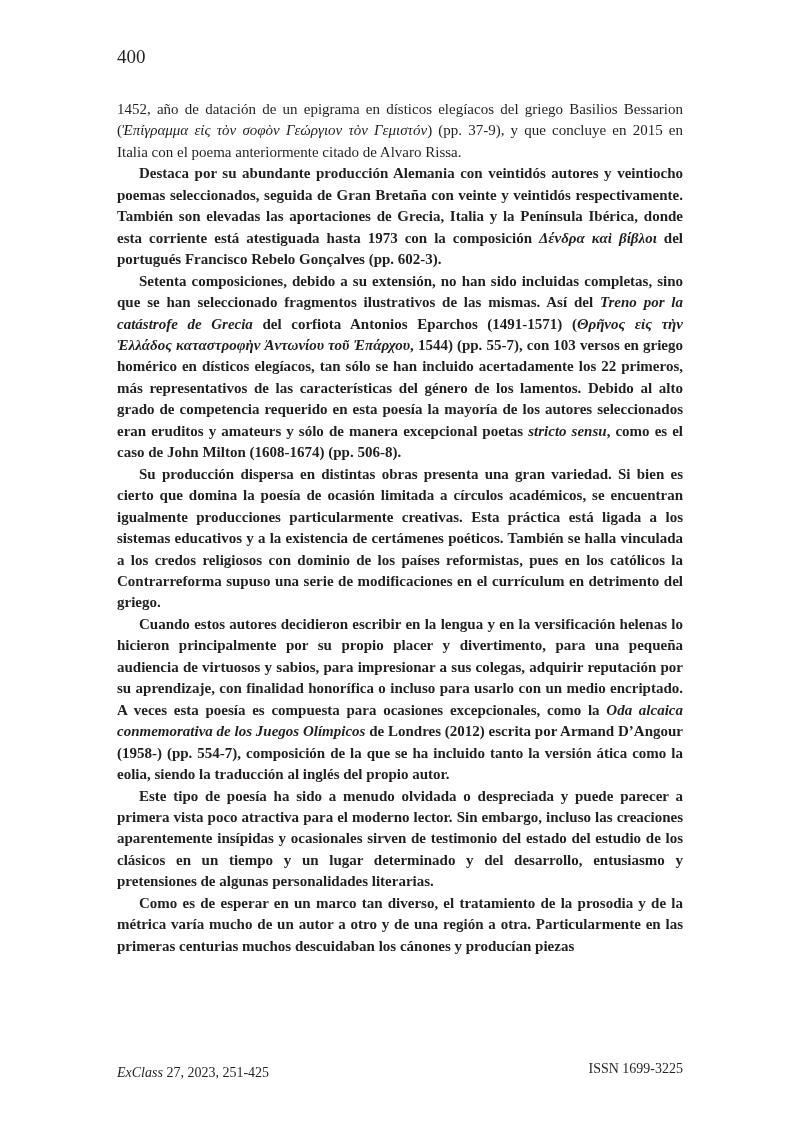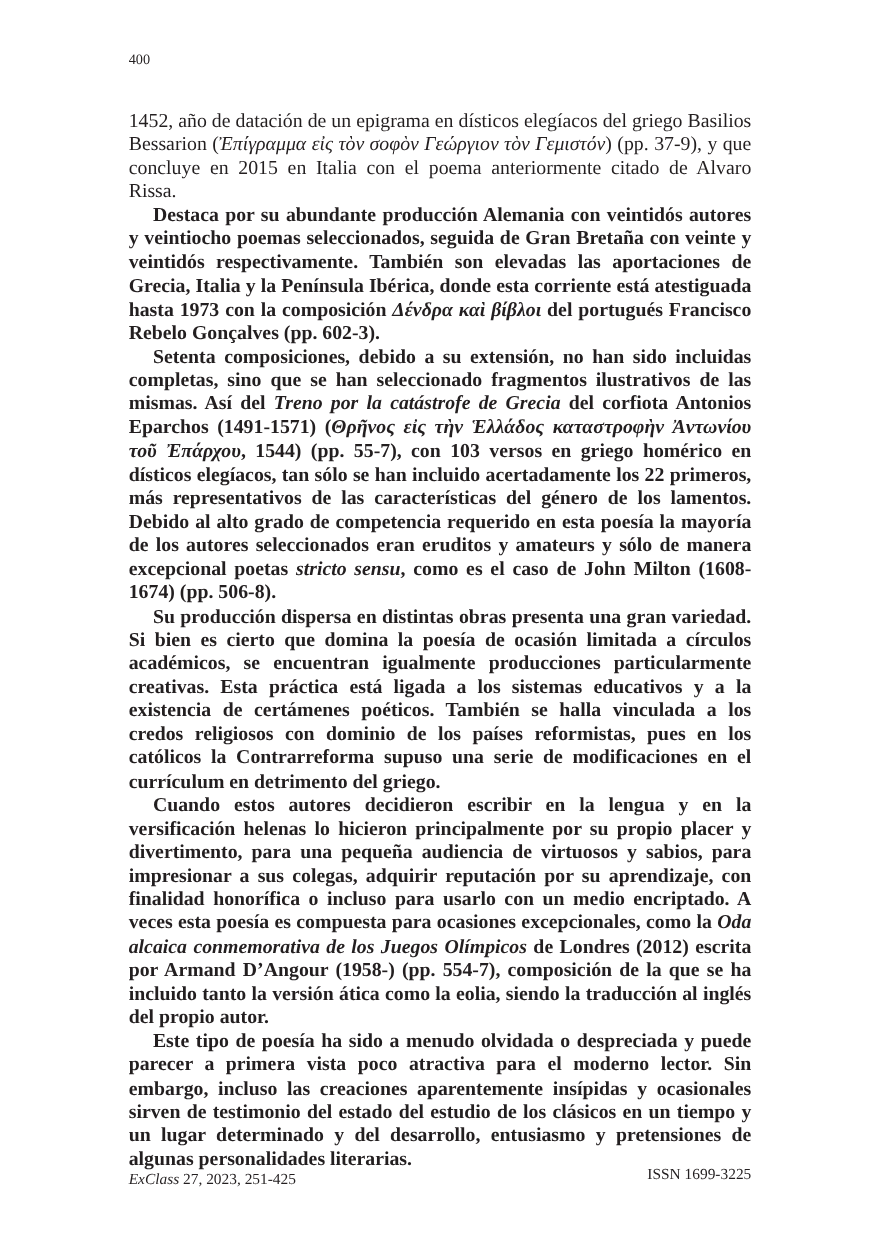--- a/index.html
+++ b/index.html
@@ -1,21 +1,21 @@
 <!DOCTYPE html>
 <html><head>
 <meta charset="utf-8">
 <style>
   html, body { margin:0; padding:0; background:#ffffff; }
   body { width:800px; height:1129px; position:relative; overflow:hidden;
          font-family:"Liberation Serif", "DejaVu Serif", serif; color:#231f20; }
-  .header { position:absolute; top:46px; left:117px; width:566px; height:20px; font-size:13px; }
+  .header { position:absolute; top:46px; left:117px; width:566px; height:20px; font-size:19px; }
   .page-num { position:absolute; left:0; top:0; }
   .running-head { position:absolute; left:0; right:0; text-align:center; font-variant:small-caps; letter-spacing:0.2px; }
-  .body { position:absolute; top:99px; left:117px; width:566px; font-size:18px; line-height:21.45px; text-align:justify; }
+  .body { position:absolute; top:99px; left:117px; width:566px; font-size:15px; line-height:21.45px; text-align:justify; }
   .body p { margin:0; text-indent:0; }
   .body p.indent { text-indent:22px;font-weight:bold; }
   .footer { position:absolute; top:1061px; left:117px; width:566px; font-size:14px; }
   .footer-left { position:absolute; left:0; top:4px; }
   .footer-right { position:absolute; right:0; top:0; }
   i { font-style:italic; }
 </style>
 </head>
 <body>
 
@@ -23,18 +23,19 @@
   <span class="page-num">400</span>
 </div>
 
 <div class="body" id="body">
     <p><span>1452, año de datación de un epigrama en dísticos elegíacos del griego Basilios Bessarion (</span><i>Ἐπίγραμμα εἰς τὸν σοφὸν Γεώργιον τὸν Γεμιστόν</i><span>) (pp. 37-9), y que concluye en 2015 en Italia con el poema anteriormente citado de Alvaro Rissa.</span></p>
     <p class="indent"><span>Destaca por su abundante producción Alemania con veintidós autores y veintiocho poemas seleccionados, seguida de Gran Bretaña con veinte y veintidós respectivamente. También son elevadas las aportaciones de Grecia, Italia y la Península Ibérica, donde esta corriente está atestiguada hasta 1973 con la composición </span><i>Δένδρα καὶ βίβλοι</i><span> del portugués Francisco Rebelo Gonçalves (pp. 602-3).</span></p>
     <p class="indent"><span>Setenta composiciones, debido a su extensión, no han sido incluidas completas, sino que se han seleccionado fragmentos ilustrativos de las mismas. Así del </span><i>Treno por la catástrofe de Grecia</i><span> del corfiota Antonios Eparchos (1491-1571) (</span><i>Θρῆνος εἰς τὴν Ἑλλάδος καταστροφὴν Ἀντωνίου τοῦ Ἐπάρχου</i><span>, 1544) (pp. 55-7), con 103 versos en griego homérico en dísticos elegíacos, tan sólo se han incluido acertadamente los 22 primeros, más representativos de las características del género de los lamentos. Debido al alto grado de competencia requerido en esta poesía la mayoría de los autores seleccionados eran eruditos y amateurs y sólo de manera excepcional poetas </span><i>stricto sensu</i><span>, como es el caso de John Milton (1608-1674) (pp. 506-8).</span></p>
     <p class="indent"><span>Su producción dispersa en distintas obras presenta una gran variedad. Si bien es cierto que domina la poesía de ocasión limitada a círculos académicos, se encuentran igualmente producciones particularmente creativas. Esta práctica está ligada a los sistemas educativos y a la existencia de certámenes poéticos. También se halla vinculada a los credos religiosos con dominio de los países reformistas, pues en los católicos la Contrarreforma supuso una serie de modificaciones en el currículum en detrimento del griego.</span></p>
     <p class="indent"><span>Cuando estos autores decidieron escribir en la lengua y en la versificación helenas lo hicieron principalmente por su propio placer y divertimento, para una pequeña audiencia de virtuosos y sabios, para impresionar a sus colegas, adquirir reputación por su aprendizaje, con finalidad honorífica o incluso para usarlo con un medio encriptado. A veces esta poesía es compuesta para ocasiones excepcionales, como la </span><i>Oda alcaica conmemorativa de los Juegos Olímpicos</i><span> de Londres (2012) escrita por Armand D’Angour (1958-) (pp. 554-7), composición de la que se ha incluido tanto la versión ática como la eolia, siendo la traducción al inglés del propio autor.</span></p>
     <p class="indent"><span>Este tipo de poesía ha sido a menudo olvidada o despreciada y puede parecer a primera vista poco atractiva para el moderno lector. Sin embargo, incluso las creaciones aparentemente insípidas y ocasionales sirven de testimonio del estado del estudio de los clásicos en un tiempo y un lugar determinado y del desarrollo, entusiasmo y pretensiones de algunas personalidades literarias.</span></p>
+    <p class="indent"><span>Como es de esperar en un marco tan diverso, el tratamiento de la prosodia y de la métrica varía mucho de un autor a otro y de una región a otra. Particularmente en las primeras centurias muchos descuidaban los cánones y producían piezas</span></p>
   </div>
 
 <div class="footer">
   <span class="footer-left"><i>ExClass</i><span> 27, 2023, 251-425</span></span>
   <span class="footer-right">ISSN 1699-3225</span>
 </div>
 
 </body></html>

